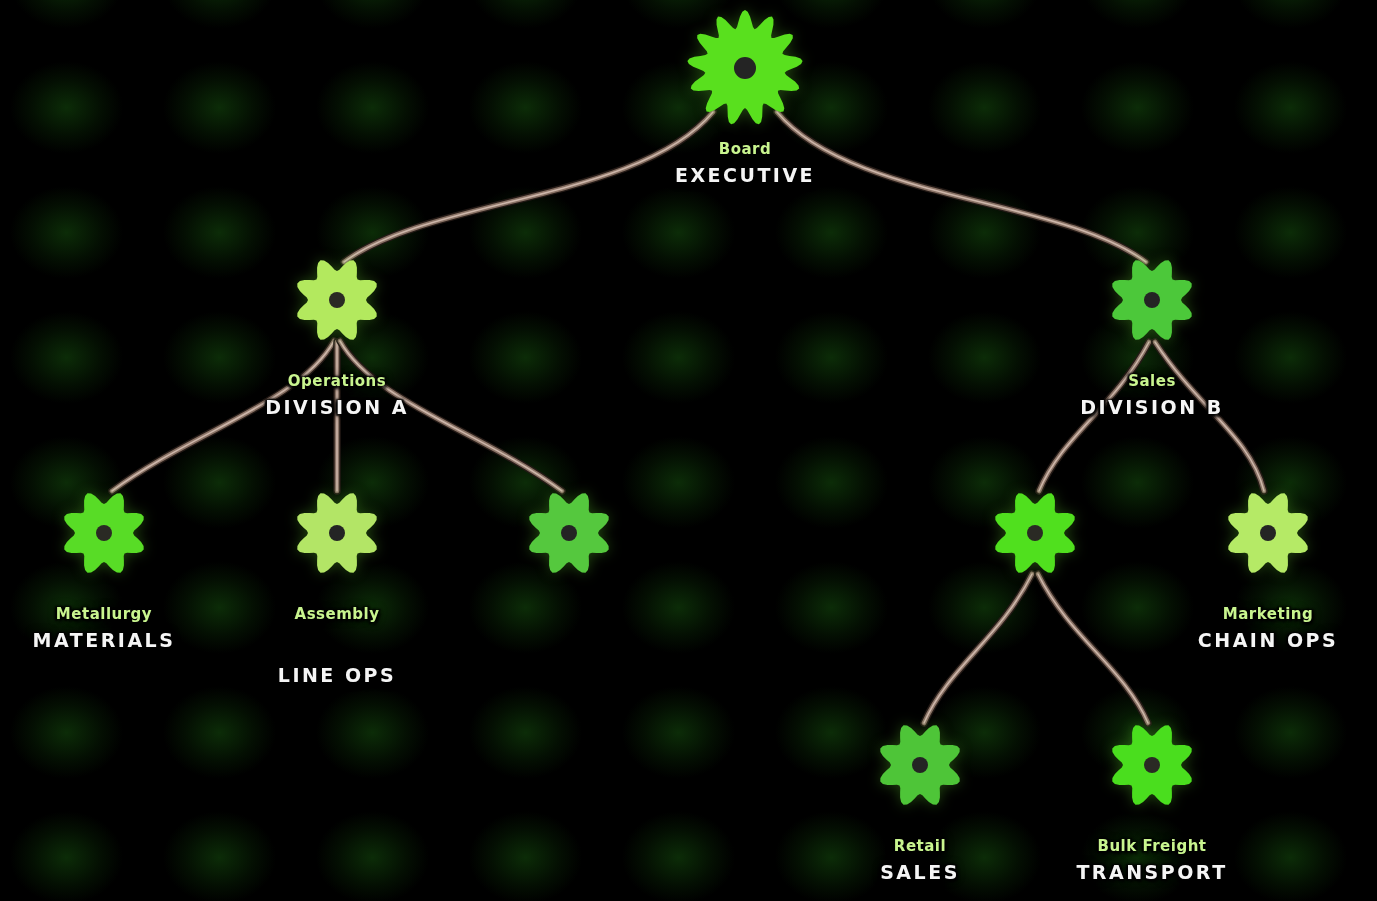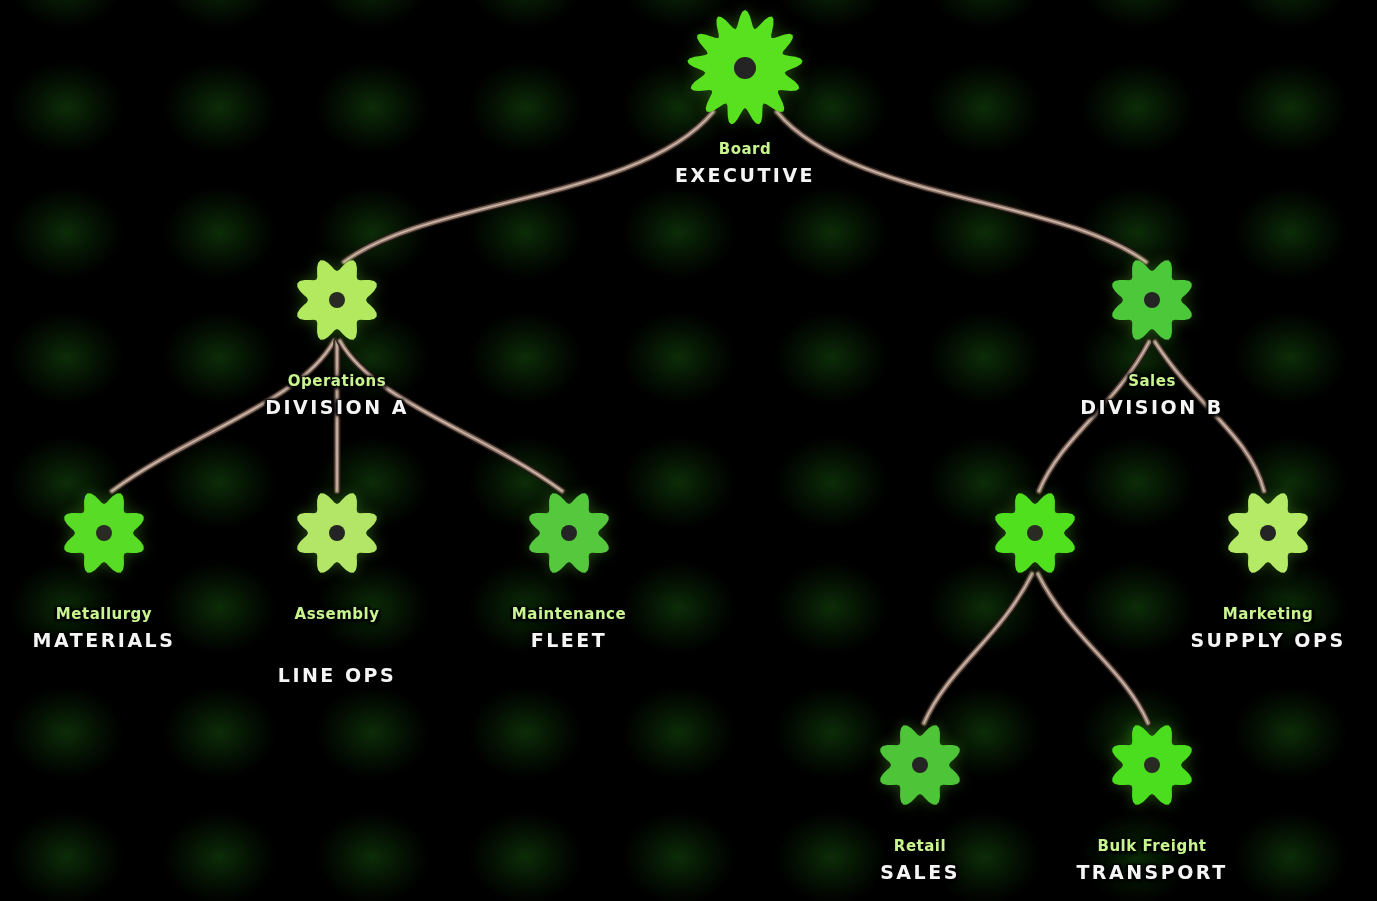--- a/index.html
+++ b/index.html
@@ -151,27 +151,23 @@
         <div class="label-secondary" style="color: rgb(245, 245, 245);">DIVISION B</div>
       </div>
       <div class="label-block" style="left: 104px; top: 600px;">
         <div class="label-primary" style="color: rgb(201, 245, 143);">Metallurgy</div>
         <div class="label-secondary" style="color: rgb(245, 245, 245);">MATERIALS</div>
       </div>
       <div class="label-block" style="left: 337px; top: 600px;">
         <div class="label-primary" style="color: rgb(201, 245, 143);">Assembly</div>
         <div class="label-secondary" style="color: rgb(245, 245, 245); margin-top: 35px;">LINE OPS</div>
       </div>
-      <div class="label-block" style="left: 569px; top: 600px;">
-        <div class="label-primary" style="color: rgb(201, 245, 143);">Maintenance</div>
-        <div class="label-secondary" style="color: rgb(245, 245, 245);">FLEET</div>
-      </div>
       <div class="label-block" style="left: 1268px; top: 600px;">
         <div class="label-primary" style="color: rgb(201, 245, 143);">Marketing</div>
-        <div class="label-secondary" style="color: rgb(245, 245, 245);">SUPPLY OPS</div>
+        <div class="label-secondary" style="color: rgb(245, 245, 245);">CHAIN OPS</div>
       </div>
       <div class="label-block" style="left: 920px; top: 832px;">
         <div class="label-primary" style="color: rgb(201, 245, 143);">Retail</div>
         <div class="label-secondary" style="color: rgb(245, 245, 245);">SALES</div>
       </div>
       <div class="label-block" style="left: 1152px; top: 832px;">
         <div class="label-primary" style="color: rgb(201, 245, 143);">Bulk Freight</div>
         <div class="label-secondary" style="color: rgb(245, 245, 245);">TRANSPORT</div>
       </div>
     </div>

